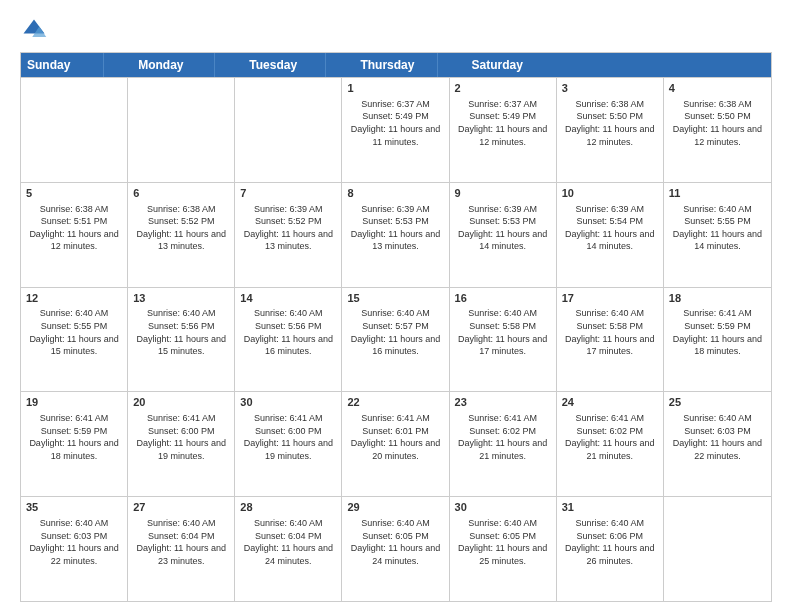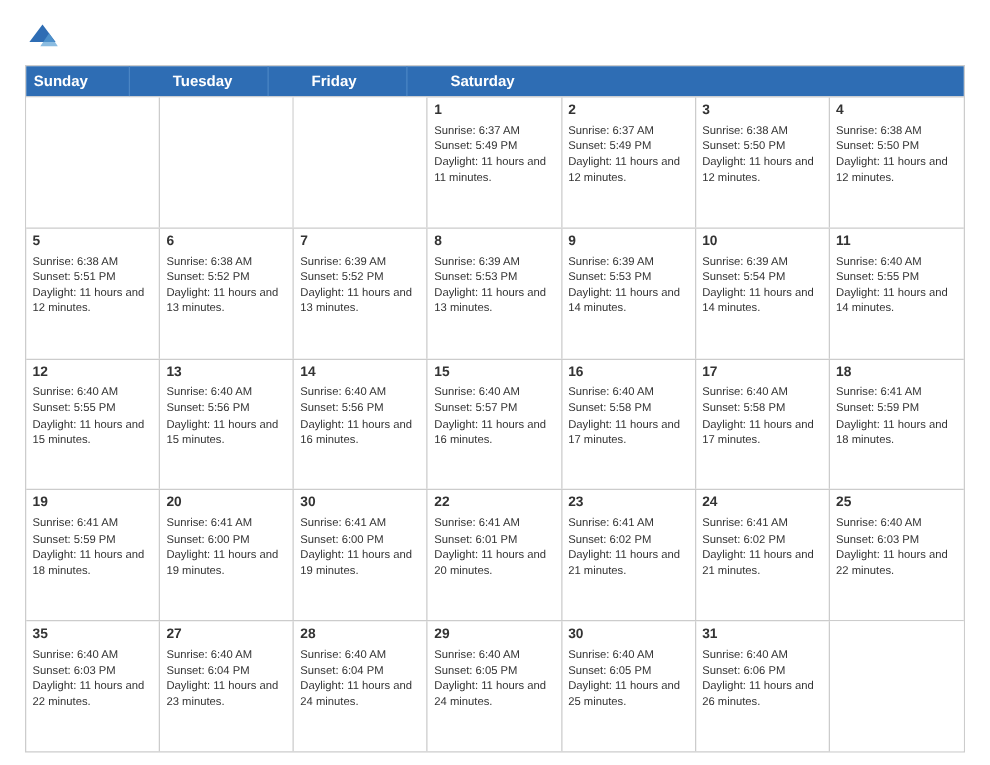--- a/index.html
+++ b/index.html
@@ -105,20 +105,21 @@
     .cell-day {
       font-size: 11px;
       font-weight: bold;
       color: #333;
       margin-bottom: 2px;
     }
     .cell-info {
       font-size: 9px;
       color: #333;
       line-height: 1.4;
+      text-align: center;
     }
   </style>
 </head>
 <body>
 
 <div class="page">
   <div class="header">
     <div class="logo">
       <svg class="logo-icon" viewBox="0 0 32 32">
         <polygon points="16,4 28,20 4,20" fill="#2e6db4"></polygon>
@@ -131,22 +132,23 @@
     </div>
     <div class="title-section">
       <div class="main-title"></div>
       <div class="subtitle"></div>
     </div>
   </div>
 
   <div class="calendar">
     <div class="cal-header-row">
     <div class="cal-header-cell">Sunday</div>
+        <div class="cal-header-cell">Monday</div>
         <div class="cal-header-cell">Tuesday</div>
-        <div class="cal-header-cell">Friday</div>
+        <div class="cal-header-cell">Thursday</div>
         <div class="cal-header-cell">Saturday</div>
       </div>
     <div class="cal-body">
     <div class="cal-row">
           <div class="cal-cell empty"></div>
           <div class="cal-cell empty"></div>
           <div class="cal-cell empty"></div>
           <div class="cal-cell">
             <div class="cell-day">1</div>
             <div class="cell-info" style="white-space: pre-line;">Sunrise: 6:37 AM

